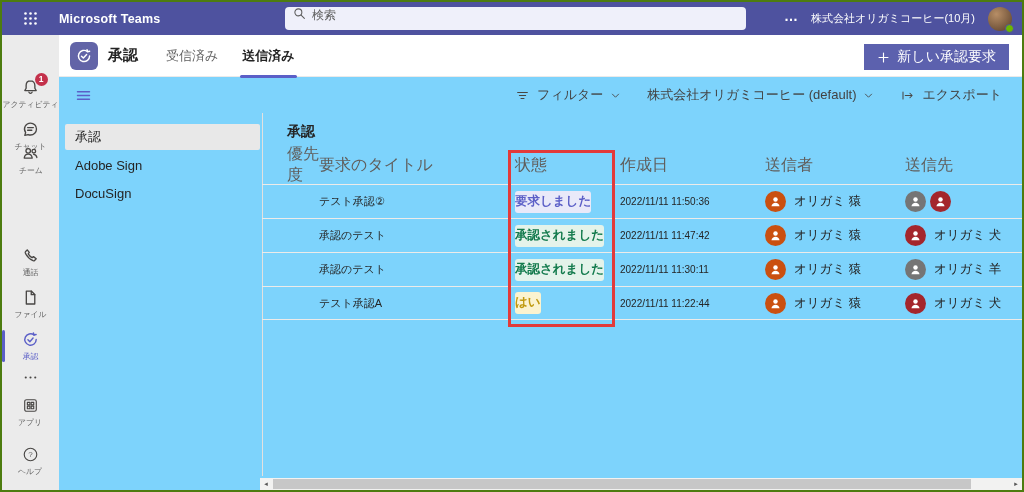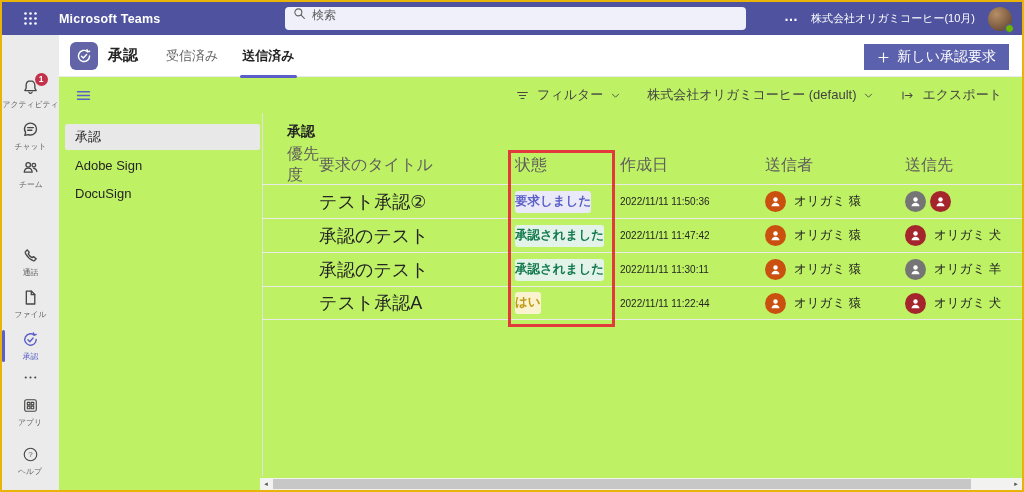--- a/index.html
+++ b/index.html
@@ -1,19 +1,19 @@
 <!DOCTYPE html>
 <html><head>
 <meta charset="utf-8">
 <style>
   * { margin:0; padding:0; box-sizing:border-box; }
   body { background:#fff; font-family:"Liberation Sans","DejaVu Sans",sans-serif; }
   .frame {
     position:relative; width:1024px; height:492px; overflow:hidden;
-    border:2px solid #eab308; background:#bef264;
+    border:2px solid #4d7c0f; background:#7dd3fc;
   }
   
   .topbar { position:absolute; left:0; top:0; right:0; height:33px; background:#4e529f; display:flex; align-items:center; z-index:20; }
   .waffle { width:57px; height:33px; display:flex; align-items:center; justify-content:center; cursor:pointer; }
   .tb-title { color:#fff; font-size:12.5px; font-weight:bold; letter-spacing:.2px; }
   .searchbox { position:absolute; left:283px; top:5px; width:461px; height:23px; background:#eff0fa; border-radius:4px; display:flex; padding-left:8px; gap:6px; }
   .searchbox span { font-size:12px; color:#5d5d5d; }
   .tb-right { position:absolute; right:10px; top:0; height:33px; display:flex; align-items:center; gap:13px; }
   .tb-more { color:#fff; font-size:14px; font-weight:bold; cursor:pointer; line-height:10px; padding-bottom:6px; }
   .tb-tenant { color:#fff; font-size:11px; }
@@ -48,21 +48,21 @@
   .sp-item.selected { background:#e8e8e8; }
   .sp-item:first-child { margin-top:11px; }
   .vdivider { position:absolute; left:260px; top:111px; bottom:14px; width:1px; background:#e3e1df; }
   
   .tablearea { position:absolute; left:260px; right:0; top:111px; bottom:14px; }
   .tbl-heading { margin:10px 0 0 25px; font-size:14px; font-weight:bold; color:#242424; }
   .hdr-row, .row { display:grid; grid-template-columns:32px 196px 105px 145px 140px 1fr; align-items:center; padding-left:25px; }
   .hdr-row { height:40px; margin-top:3px; font-size:16px; color:#605e5c; }
   .row { height:34px; border-top:1px solid #edebe9; }
   .row:last-of-type { border-bottom:1px solid #edebe9; }
-  .cell-title { font-size:18px; color:#242424; }
+  .cell-title { font-size:11px; color:#242424; }
   .cell-date { font-size:10px; color:#242424; }
   .badge { display:inline-block; font-size:12.5px; font-weight:bold; padding:2px 0 3px; border-radius:3px; }
   .bg-req { color:#5b5fc7; background:#e9e9f9; }
   .bg-app { color:#127a4c; background:#e4f3ea; }
   .bg-yes { color:#c0990f; background:#fbf3d0; }
   .cell-people { display:flex; align-items:center; gap:8px; font-size:12.5px; color:#242424; }
   .av { width:21px; height:21px; border-radius:50%; display:inline-flex; align-items:center; justify-content:center; flex-shrink:0; }
   .av svg { display:block; }
   .av-orange { background:#ca5010; }
   .av-gray { background:#757575; }
@@ -136,21 +136,21 @@
     <div class="rail-item" style="top:80px">
       <div class="rail-ico">
         <svg width="19" height="19" viewBox="0 0 20 20" class="ri">
           <path d="M10 3.2a6.3 6.3 0 0 1 0 12.6c-.9 0-1.8-.2-2.6-.5L4 16.2l.9-3A6.3 6.3 0 0 1 10 3.2z"></path>
           <path d="M7 8h6M7 10.8h4.4"></path>
         </svg>
       </div>
       <div class="rail-label">チャット</div>
     </div>
 
-    <div class="rail-item" style="top:118px">
+    <div class="rail-item" style="top:104px">
       <div class="rail-ico">
         <svg width="19" height="19" viewBox="0 0 20 20" class="ri">
           <circle cx="7.6" cy="7.2" r="2.4"></circle>
           <circle cx="13.5" cy="7.6" r="1.9"></circle>
           <path d="M3.4 14.8c.4-2.6 2.1-4.1 4.2-4.1s3.8 1.5 4.2 4.1z"></path>
           <path d="M13.3 10.9c1.7 0 3 1.3 3.4 3.3"></path>
         </svg>
       </div>
       <div class="rail-label">チーム</div>
     </div>

